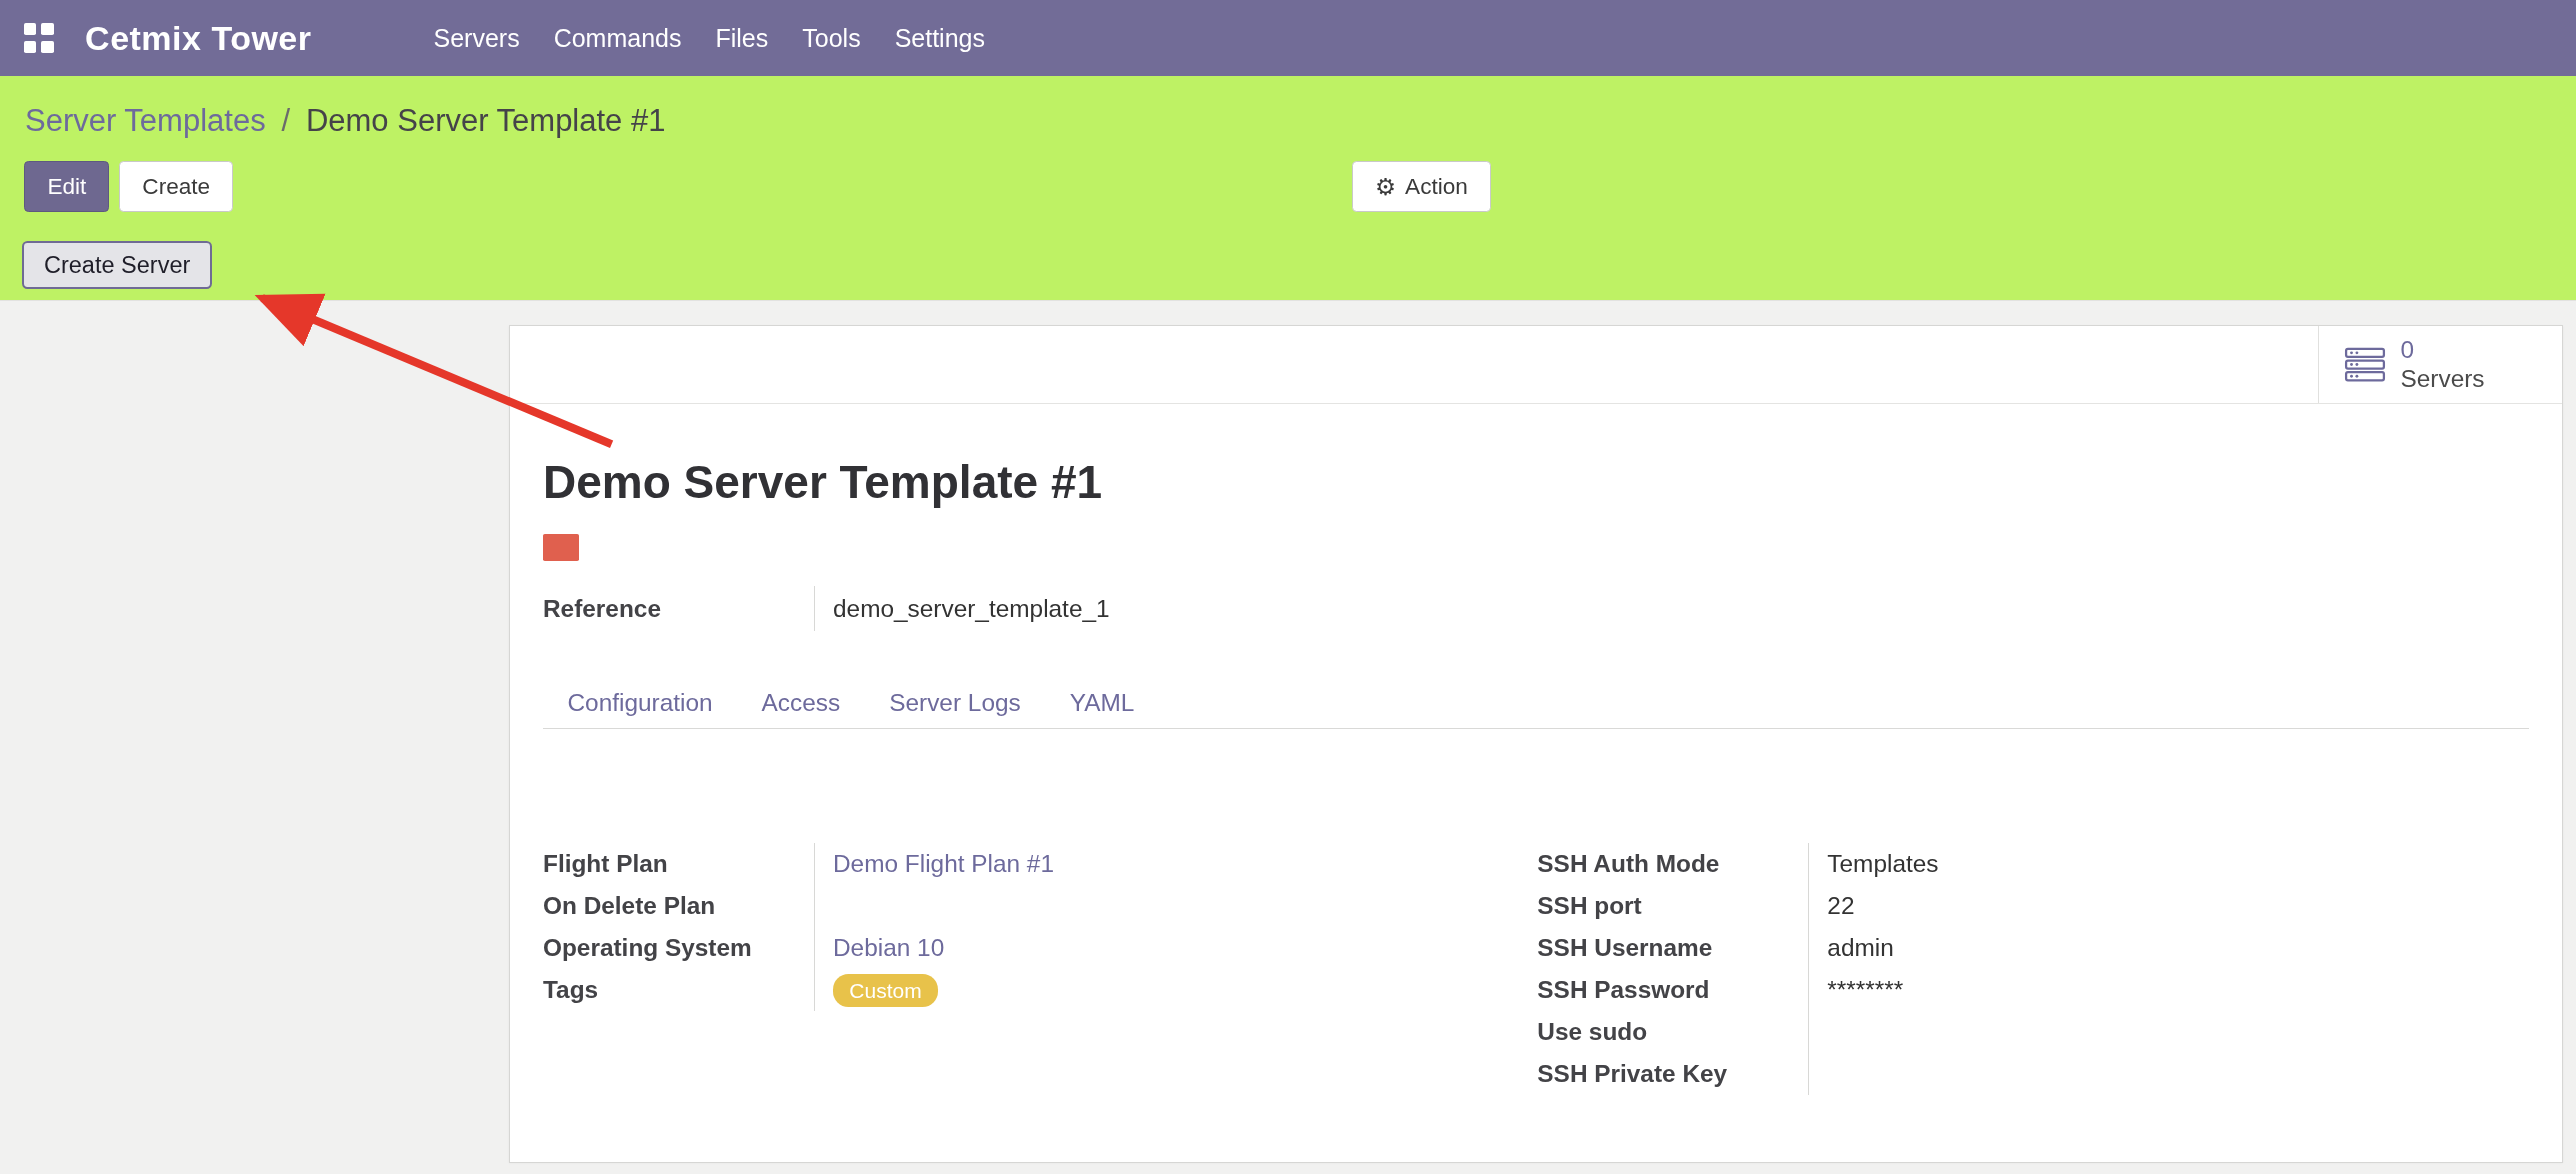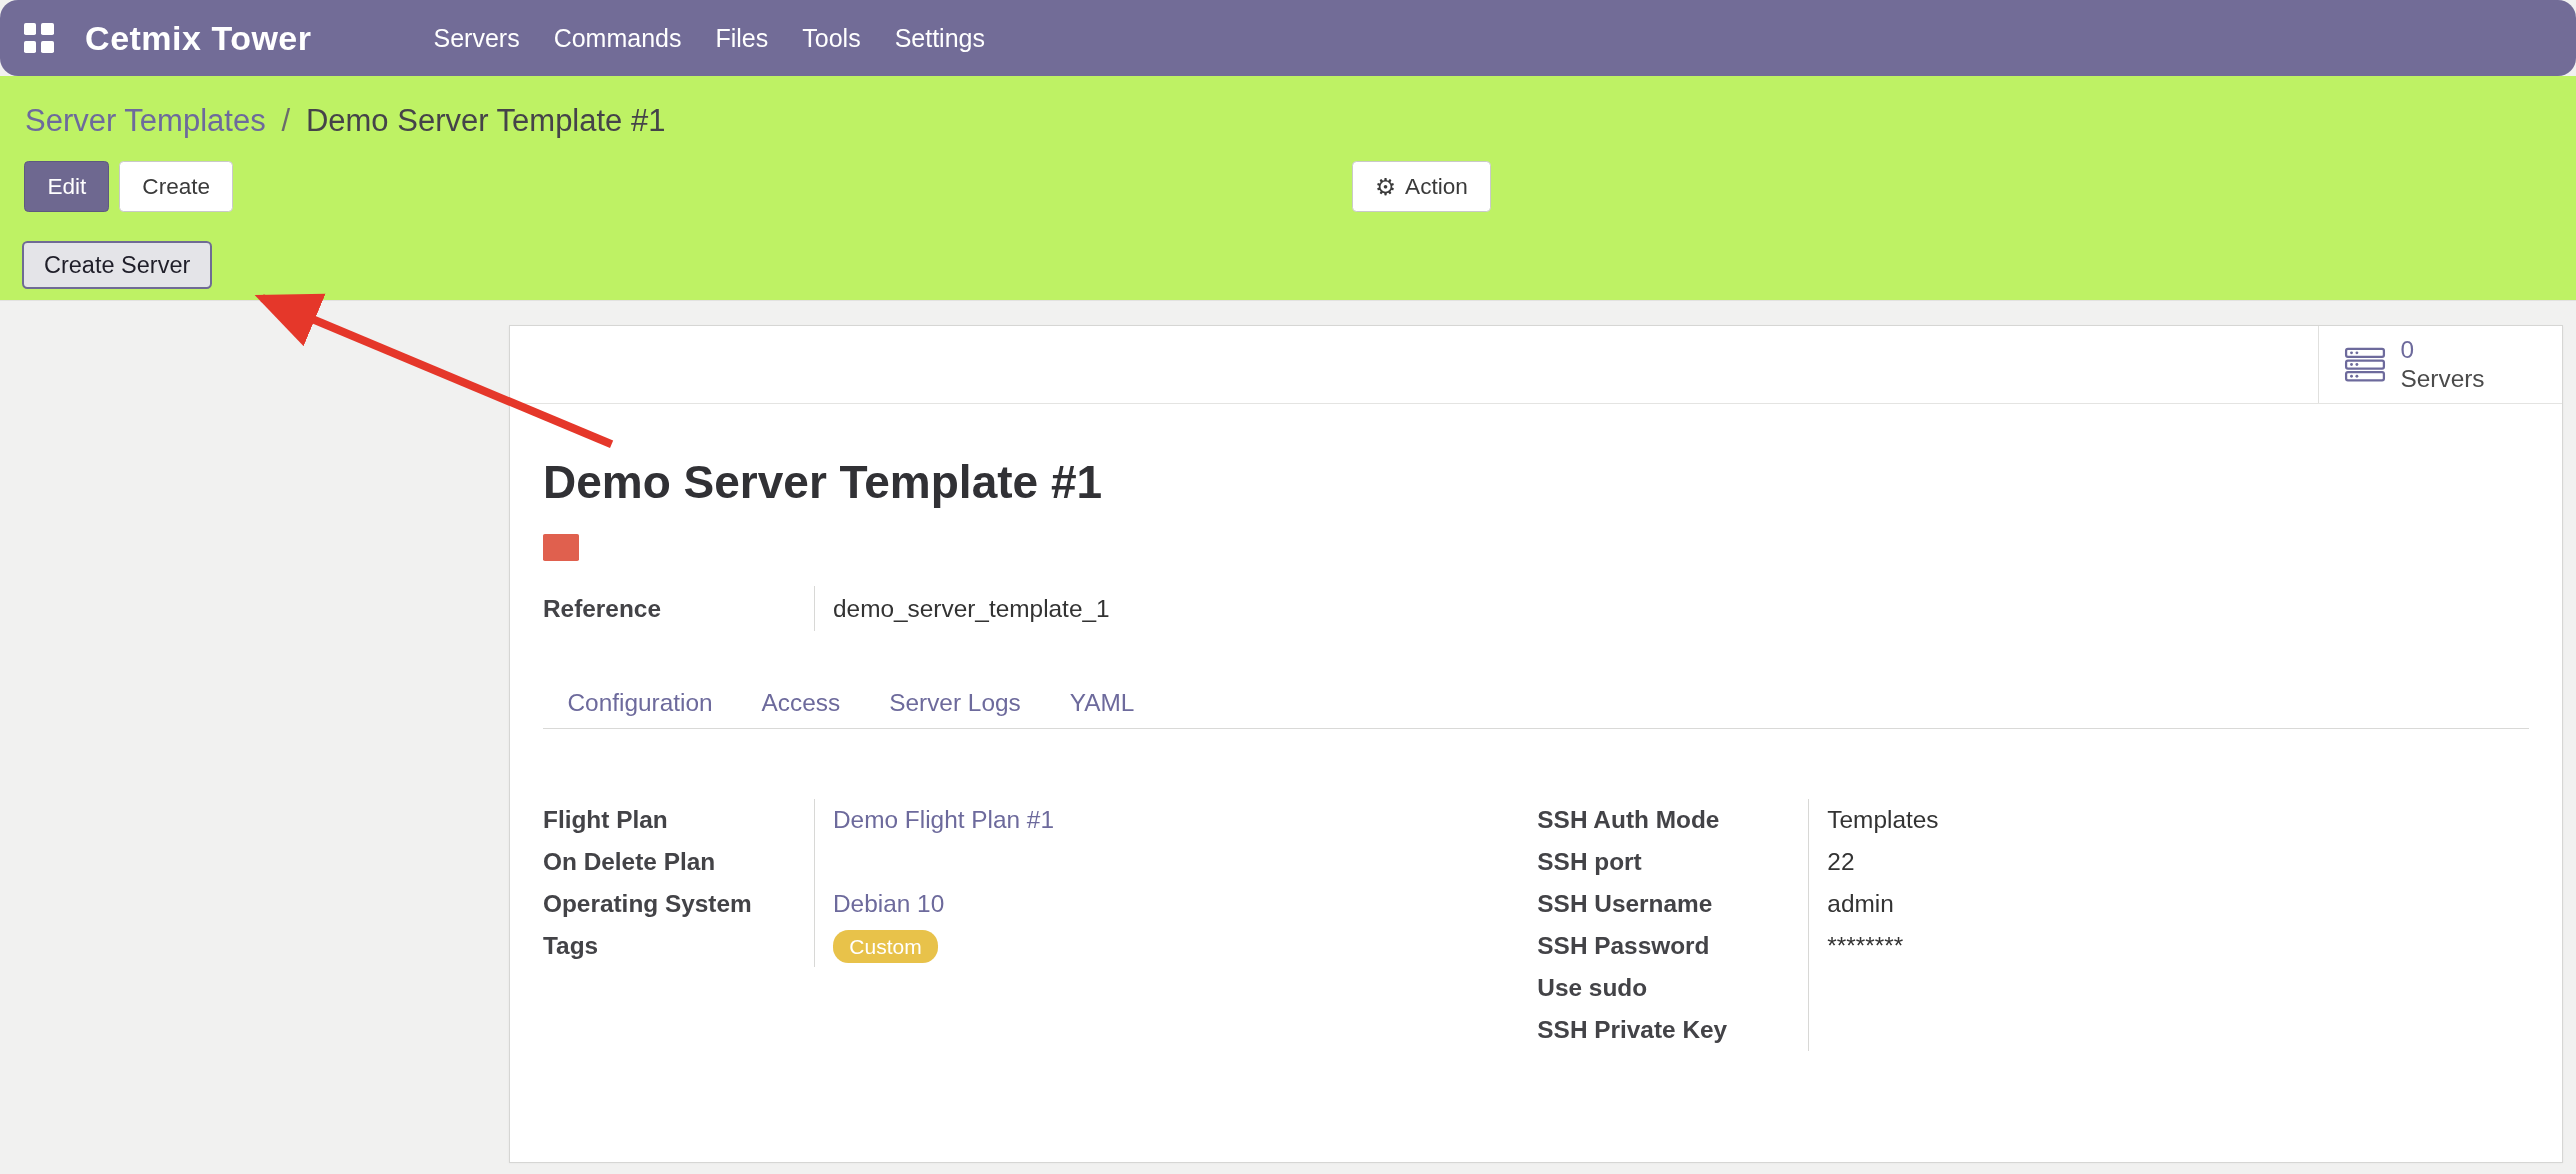--- a/index.html
+++ b/index.html
@@ -1,21 +1,21 @@
 <!DOCTYPE html>
 <html style="font-size:14.5px"><head>
 <meta charset="utf-8">
 <style>
   * { margin:0; padding:0; box-sizing:border-box; }
   html,body { width:2576px; height:1174px; overflow:hidden;
     font-family:"Liberation Sans", sans-serif; background:#f1f1f0; }
 
   
   .navbar { height:76px; background:#726c97; display:flex; align-items:center;
-    padding-left:23.5px; color:#fff;border-radius:18px; }
+    padding-left:23.5px; color:#fff; }
   .apps-icon { display:inline-grid; grid-template-columns:12.6px 12.6px; gap:5.4px;
     margin-right:31px; cursor:pointer; }
   .apps-icon span { width:12.6px; height:12.6px; background:#fff; border-radius:1.8px; display:block; }
   .brand { font-size:34px; font-weight:bold; letter-spacing:0.5px; margin-right:105px; }
   .nav-menu { display:flex; align-items:center; }
   .nav-item { font-size:25px; padding:0 17px; cursor:pointer; white-space:nowrap; }
 
   
   .control-panel { background:#bef264; border-bottom:0.9px solid #e2e2e0; padding:27px 16px 11px 0; }
   .breadcrumb { font-size:31px; padding-left:25px; color:#454349; }
@@ -51,21 +51,21 @@
   .ref-row { margin-top:25px; display:flex; min-height:45px; align-items:center; }
   .f-label { width:271px; font-size:24.4px; font-weight:bold; color:#434347; flex-shrink:0; }
   .f-value { border-left:0.9px solid #d8d8d6; padding-left:18px; font-size:24.4px;
     color:#333; align-self:stretch; display:flex; align-items:center; flex:1; }
 
   .tabs { margin-top:45px; display:flex; border-bottom:0.9px solid #d9d9d7; }
   .tab { font-size:24.4px; padding:11.7px 23.5px; color:#6d6a9c; cursor:pointer;
     margin-bottom:-0.9px; border:0.9px solid transparent; white-space:nowrap; }
   .tab.active { background:#fff; border-color:#d9d9d7; border-bottom-color:#fff; color:#4c4c4c; }
 
-  .form-groups { margin-top:70px; display:flex; }
+  .form-groups { margin-top:114px; display:flex; }
   .group { width:994px; }
   .group.right { margin-left:2.7px; }
   .field-row { display:flex; min-height:42px; align-items:center; }
   .link { color:#6d6a9c; cursor:pointer; }
   .tag-badge { display:inline-block; background:#e8c24a; color:#fff; font-size:21px;
     border-radius:15.4px; padding:3.6px 16.3px; line-height:1.2; }
 
   .arrow-overlay { position:absolute; left:0; top:0; width:2576px; height:1174px;
     pointer-events:none; }
 </style>

